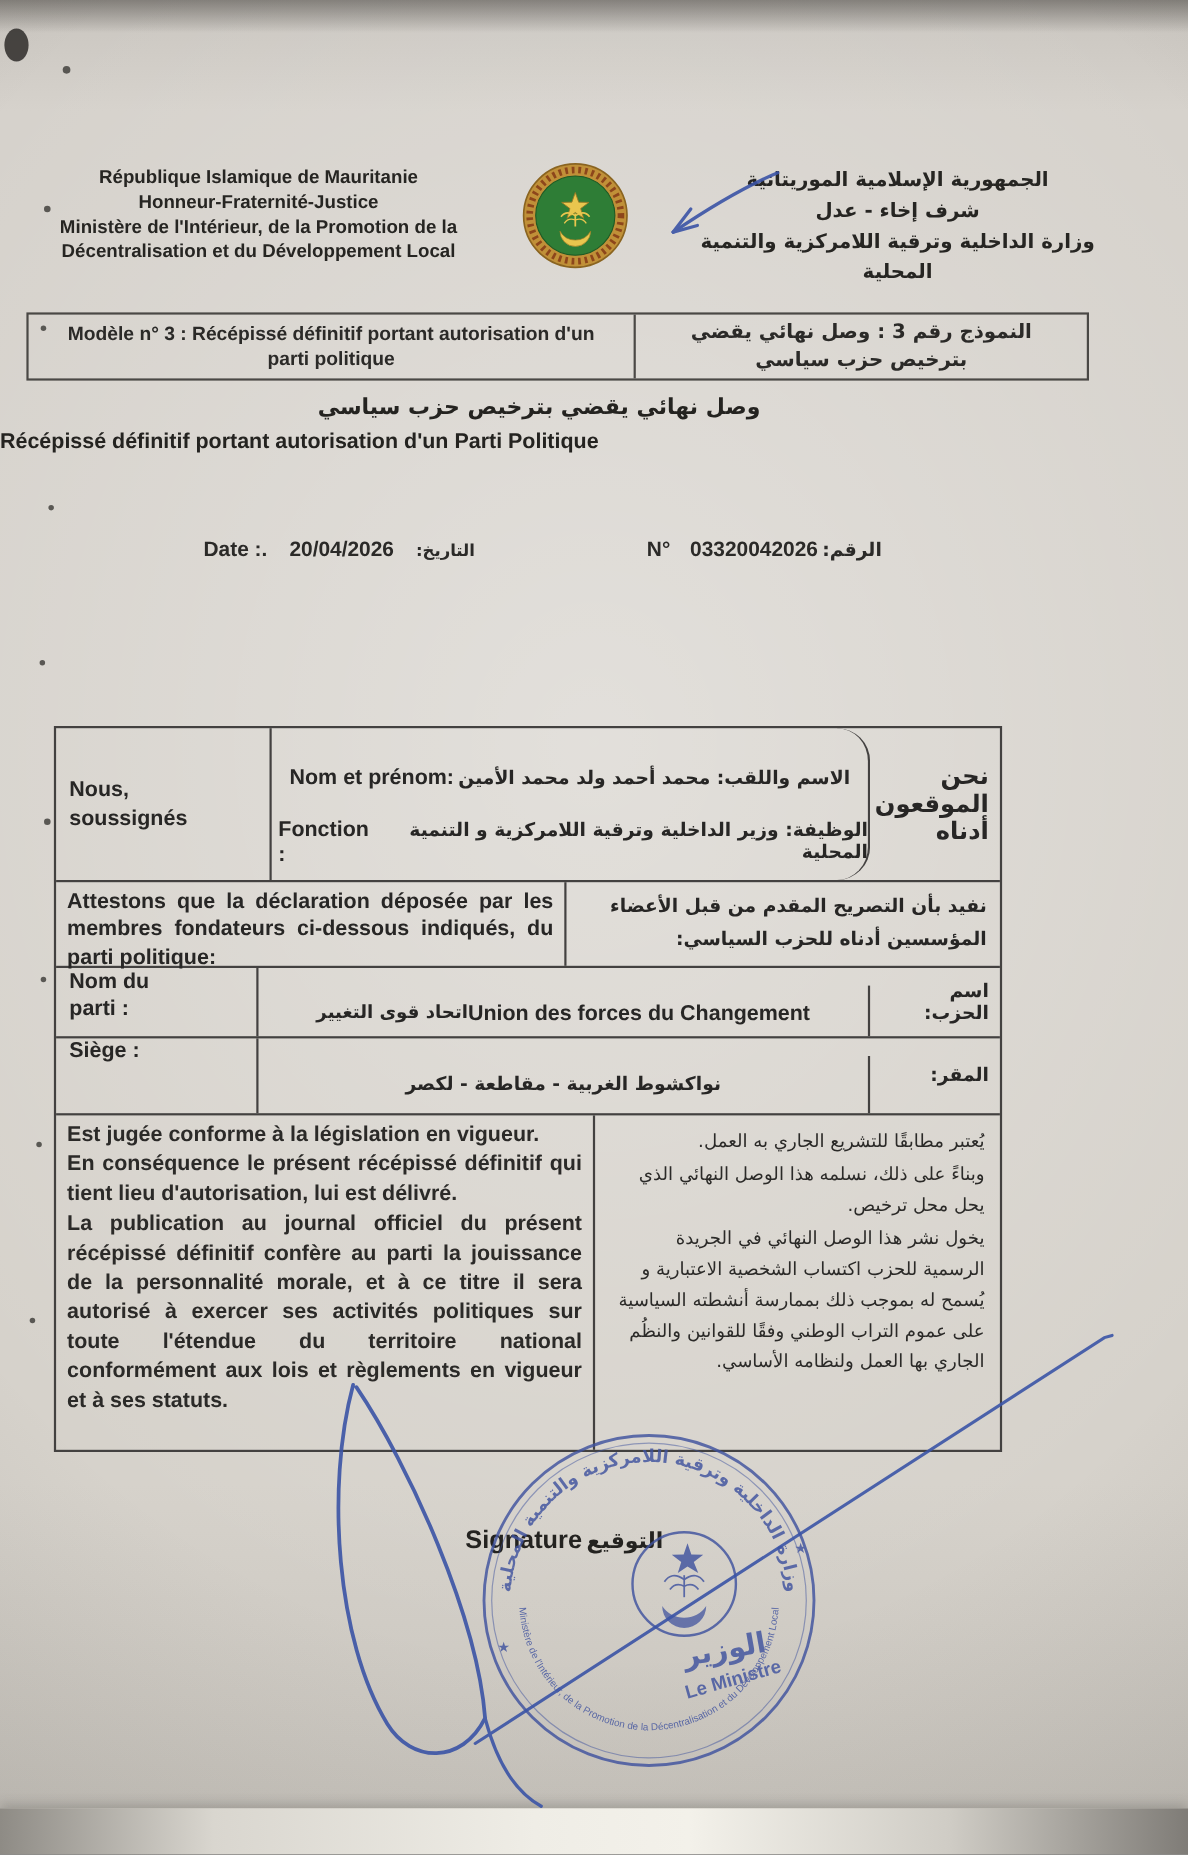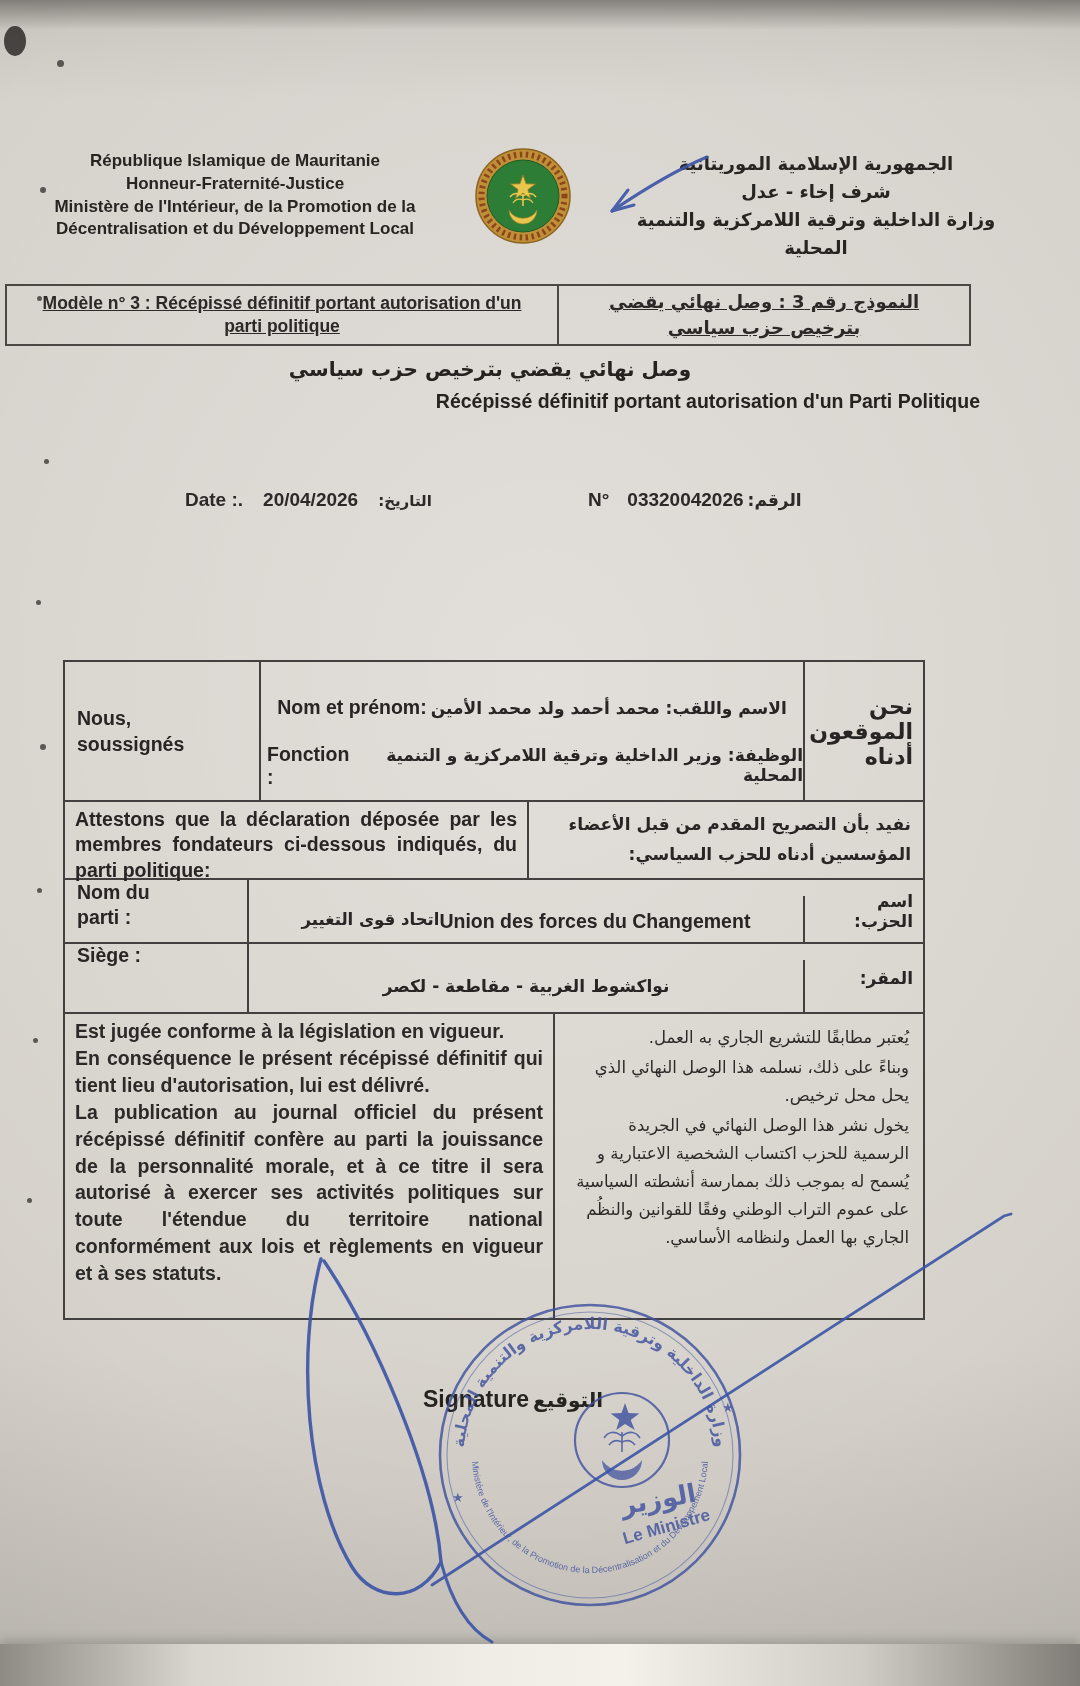--- a/index.html
+++ b/index.html
@@ -18,46 +18,46 @@
   .bottom-strip{position:absolute;left:0;top:1644px;width:1080px;height:42px;
     background:linear-gradient(90deg,#8e8b85 0%,#d9d6cf 18%,#efede6 45%,#f3f1ea 58%,#cfccc5 80%,#7f7c77 100%);
     box-shadow:0 -4px 10px rgba(60,58,54,.25);}
   
   .hdr-fr{position:absolute;left:52px;top:150px;width:366px;text-align:center;
     font-weight:bold;font-size:17px;line-height:1.34;color:#262522;}
   .hdr-ar{position:absolute;left:628px;top:150px;width:376px;text-align:center;direction:rtl;
     font-family:"DejaVu Sans","Liberation Sans",sans-serif;font-weight:bold;font-size:18px;line-height:1.55;color:#262522;}
   .logo{position:absolute;left:473px;top:146px;width:100px;height:100px;}
   
-  .title-box{position:absolute;left:5px;top:284px;width:962px;height:58px;border:2px solid #4a4845;display:flex;text-decoration:underline;}
+  .title-box{position:absolute;left:24px;top:284px;width:962px;height:58px;border:2px solid #4a4845;display:flex;}
   .title-box .tb-fr{width:552px;border-right:2px solid #4a4845;display:flex;align-items:center;justify-content:center;
     text-align:center;font-weight:bold;font-size:17.5px;line-height:1.3;padding:2px 30px;box-sizing:border-box;}
   .title-box .tb-ar{flex:1;display:flex;align-items:center;justify-content:center;text-align:center;direction:rtl;
     font-family:"DejaVu Sans","Liberation Sans",sans-serif;font-weight:bold;font-size:18px;line-height:1.45;padding:2px 16px;box-sizing:border-box;}
   .doc-title-ar{position:absolute;left:0;top:357px;width:980px;text-align:center;direction:rtl;
     font-family:"DejaVu Sans","Liberation Sans",sans-serif;font-weight:bold;font-size:20px;color:#242320;}
-  .doc-title-fr{position:absolute;left:0;top:390px;width:980px;text-align:right;font-weight:bold;font-size:19.5px;color:#242320;}
+  .doc-title-fr{position:absolute;left:0;top:390px;width:980px;text-align:left;font-weight:bold;font-size:19.5px;color:#242320;}
   
   .meta-line{position:absolute;top:489px;left:0;width:1080px;height:30px;font-weight:bold;font-size:19px;}
   .date-group{position:absolute;left:185px;display:flex;align-items:baseline;gap:20px;}
   .num-group{position:absolute;left:588px;display:flex;align-items:baseline;gap:4px;}
   .meta-line .ar{font-family:"DejaVu Sans","Liberation Sans",sans-serif;font-size:15px;direction:rtl;}
   .num-group .num-val{margin-left:14px;}
   
-  .doc-table{position:absolute;left:63px;top:660px;width:862px;border:2px solid #434140;box-sizing:border-box;}
+  .doc-table{position:absolute;left:49px;top:660px;width:862px;border:2px solid #434140;box-sizing:border-box;}
   .trow{display:flex;box-sizing:border-box;}
   .trow + .trow{border-top:2px solid #434140;}
   .cell{box-sizing:border-box;}
   .bdr{border-right:2px solid #434140;}
   .fr-b{font-weight:bold;color:#272625;}
   .ar-t{font-family:"DejaVu Sans","Liberation Sans",sans-serif;direction:rtl;color:#272625;}
   .r1{height:138px;} .r2{height:78px;} .r3{height:64px;} .r4{height:70px;} .r5{height:306px;}
   .r1 .c1{width:196px;display:flex;align-items:center;padding-left:12px;font-size:19.5px;}
   .r1 .c1 span{display:block;max-width:108px;line-height:1.35;}
-  .r1 .c2{flex:1;padding-top:34px;}
+  .r1 .c2{flex:1;padding-top:34px;border-radius:30px;}
   .r1 .c3{width:118px;display:flex;align-items:center;padding:6px 10px;font-size:22px;text-align:right;}
   .line-a{display:flex;justify-content:center;align-items:baseline;gap:4px;font-size:19.5px;}
   .line-b{display:flex;justify-content:flex-start;align-items:baseline;gap:8px;font-size:19.5px;margin-top:24px;padding-left:6px;}
   .line-a .ar-t,.line-b .ar-t{font-size:17px;font-weight:bold;}
   .r2 .c1{width:464px;padding:5px 10px;font-size:19.5px;text-align:justify;line-height:1.3;}
   .r2 .c2{flex:1;padding:8px 12px;font-size:17px;font-weight:bold;text-align:right;line-height:1.75;}
   .r3 .c1,.r4 .c1{width:184px;display:flex;align-items:flex-start;padding-left:12px;font-size:19.5px;}
   .r3 .c1 span{display:block;max-width:100px;line-height:1.3;}
   .r3 .c2,.r4 .c2{flex:1;display:flex;flex-direction:row;justify-content:center;align-items:center;text-align:right;margin-top:16px;}
   .r3 .c3,.r4 .c3{width:118px;display:flex;align-items:center;padding:6px 10px;font-size:17px;font-weight:bold;text-align:right;}

